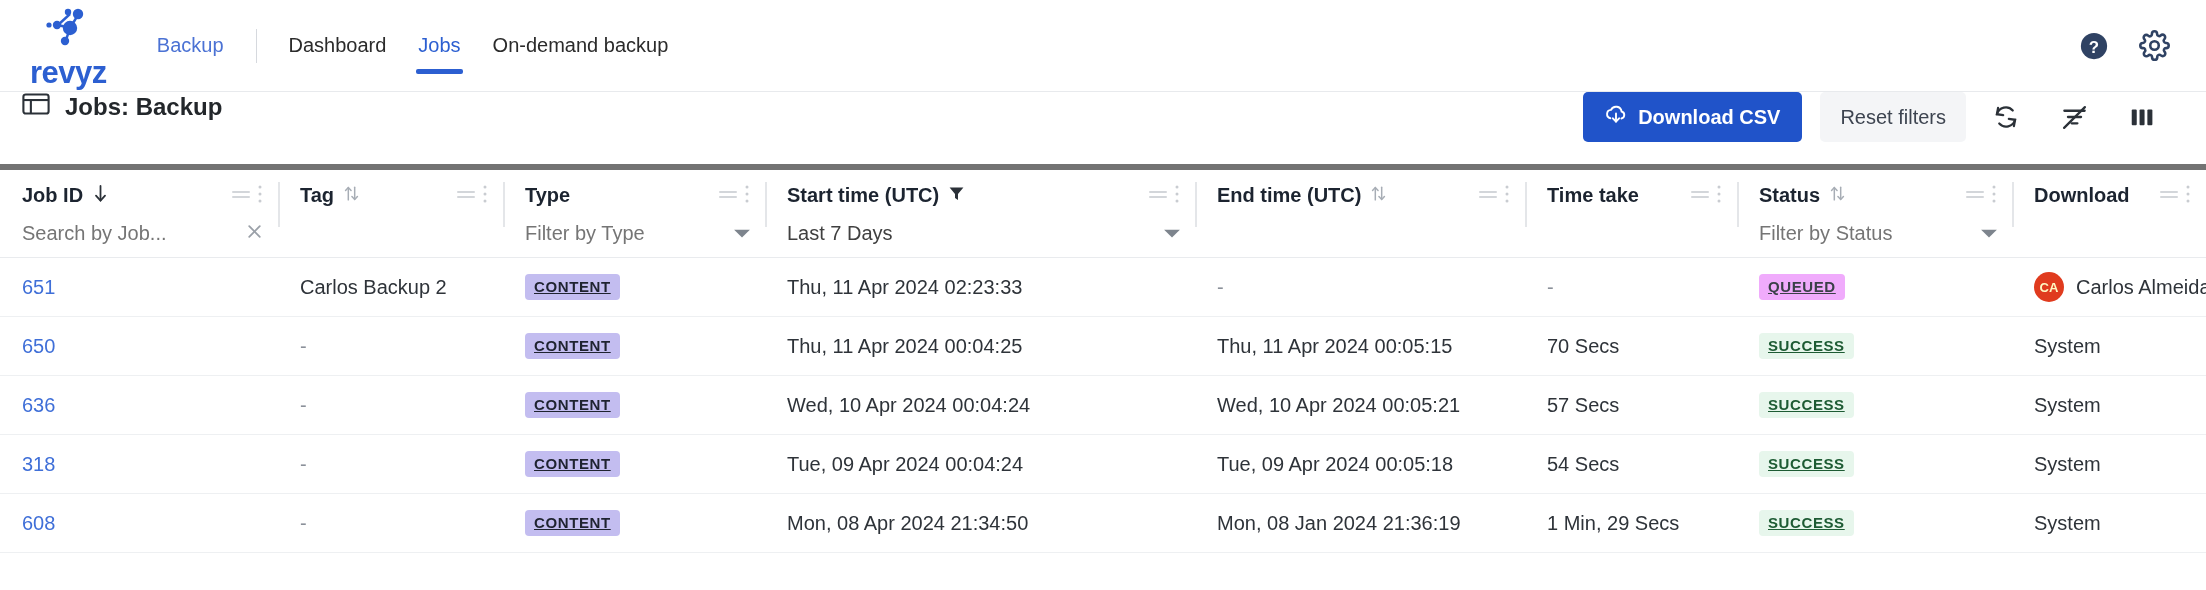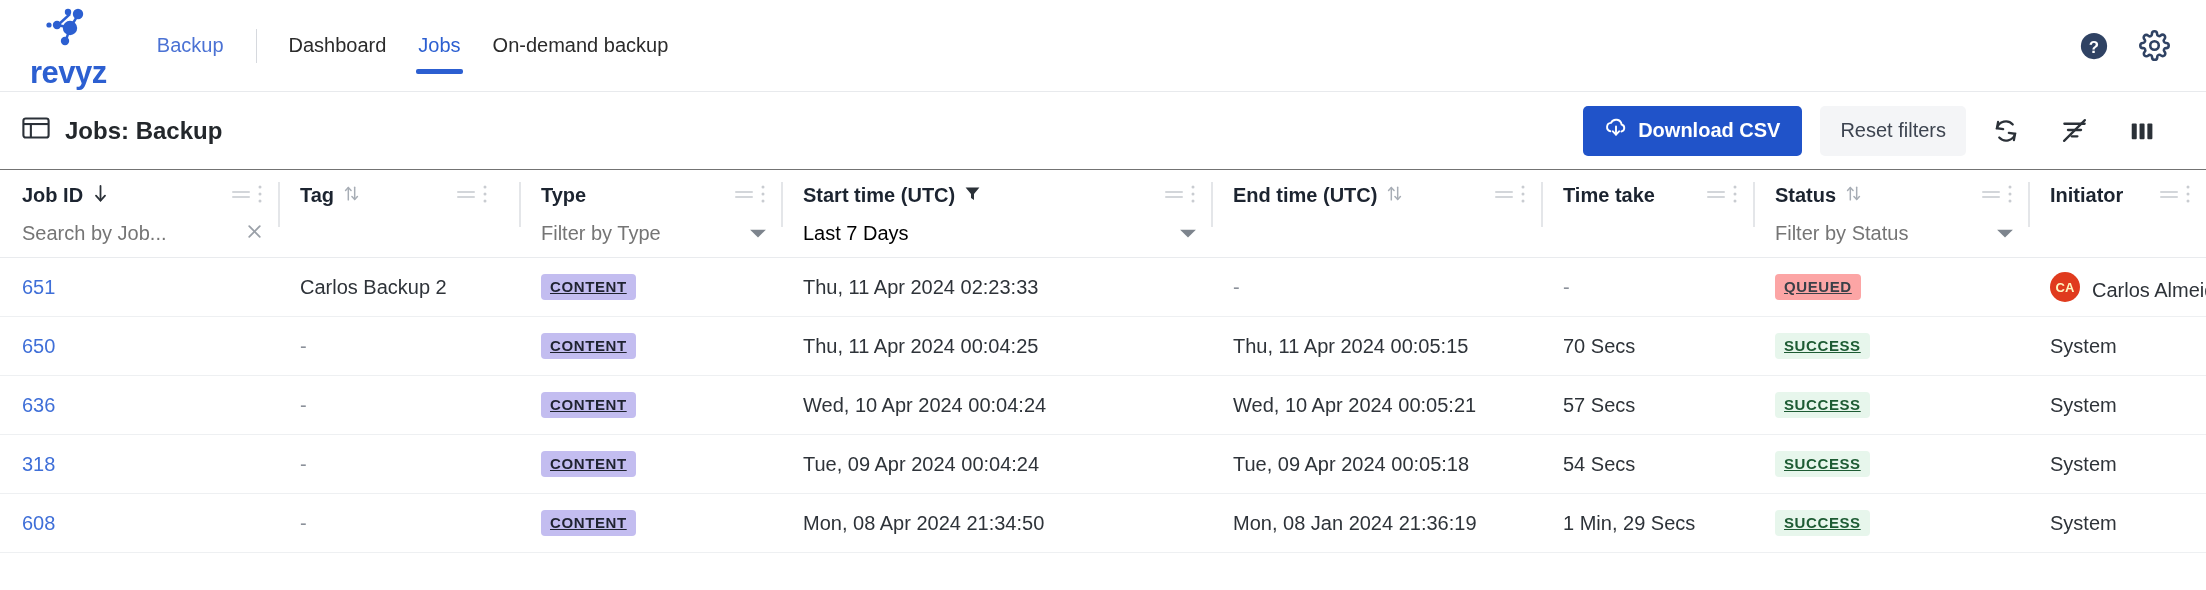--- a/index.html
+++ b/index.html
@@ -53,23 +53,23 @@
   }
   .topnav-right {
     margin-left: auto; display: flex; align-items: center; gap: 30px;
   }
   .icon-btn { cursor: pointer; display: flex; align-items: center; justify-content: center; }
 
   
   .toolbar {
     height: 78px;
     display: flex;
-    align-items: center;
+    align-items: flex-start;
     padding: 0 36px 0 22px;
-    border-bottom: 1px solid #737373;
+    border-bottom: 6px solid #737373;
   }
   .toolbar-title {
     display: flex; align-items: center; gap: 15px;
     font-size: 24px; font-weight: 700; color: #23272b;
   }
   .toolbar-actions {
     margin-left: auto; display: flex; align-items: center; gap: 0;
   }
   .btn-primary {
     background: #2053c9;
@@ -137,67 +137,67 @@
   .hcell-bottom {
     display: flex; align-items: center; height: 36px; padding-right: 14px;
   }
   .filter-input {
     border: none; outline: none; background: transparent;
     font-size: 20px; color: #9aa0a8;
     font-family: "Liberation Sans", sans-serif;
     width: 100%; min-width: 0;
     padding: 0;
   }
-  .filter-input.filled { color: #000000; }
+  .filter-input.filled { color: #404040; }
   .clear-x { margin-left: 6px; cursor: pointer; flex: 0 0 auto; }
   .caret { margin-left: auto; cursor: pointer; flex: 0 0 auto; }
 
   .row {
     display: flex;
     height: 59px;
     align-items: center;
     border-bottom: 1px solid #eef0f2;
   }
   .cell {
     padding-left: 22px;
-    display: flex; align-items: flex-end;
+    display: flex; align-items: center;
     font-size: 20px; color: #2e3339;
     min-width: 0;
     white-space: nowrap;
     overflow: hidden;
   }
   .joblink { color: #3f6fd8; cursor: pointer; }
   .dash { color: #8a9099; }
 
   .badge {
     display: inline-block;
     font-size: 15px;
     font-weight: 700;
     letter-spacing: 0.6px;
     padding: 4px 9px;
     border-radius: 4px;
     line-height: 1.15;
     text-decoration: underline;
   }
   .badge-content { background: #c3bdf0; color: #1f2330; }
-  .badge-queued  { background: #fca5a5; color: #3a4048; }
+  .badge-queued  { background: #f0abfc; color: #3a4048; }
   .badge-success { background: #e7f6ec; color: #1d5b33; }
 
   .avatar {
     width: 30px; height: 30px; border-radius: 50%;
     background: #e03b1e; color: #fef9c3;
     font-size: 13px; font-weight: 700;
     display: flex; align-items: center; justify-content: center;
     margin-right: 12px; flex: 0 0 auto;
   }
 
   
   .c0 { flex: 0 0 278px; }
   .c1 { flex: 0 0 225px; }
-  .c2 { flex: 0 0 262px; margin-left: 16px; }
+  .c2 { flex: 0 0 262px; }
   .c3 { flex: 0 0 430px; }
   .c4 { flex: 0 0 330px; }
   .c5 { flex: 0 0 212px; }
   .c6 { flex: 0 0 275px; }
   .c7 { flex: 1 1 auto; }
 </style>
 </head>
 <body>
 
 <div class="topnav">
@@ -515,21 +515,21 @@
         <span class="caret">
           <svg width="18" height="12" viewBox="0 0 16 10">
               <polygon points="1,2 15,2 8,9" fill="#7d848d"></polygon>
             </svg>
         </span>
       </div>
     </div>
 
     <div class="hcell c7">
       <div class="hcell-top">
-        <span class="hlabel">Initiator</span>
+        <span class="hlabel">Download</span>
         <span class="hcell-icons">
           <span>
             <svg width="22" height="14" viewBox="0 0 22 14">
                 <rect x="2" y="4" width="18" height="2" rx="1" fill="#d3d6da"></rect>
                 <rect x="2" y="9" width="18" height="2" rx="1" fill="#d3d6da"></rect>
               </svg>
           </span>
           <span>
             <svg width="8" height="22" viewBox="0 0 6 22">
                 <circle cx="3" cy="4" r="1.5" fill="#c9ccd1"></circle>

